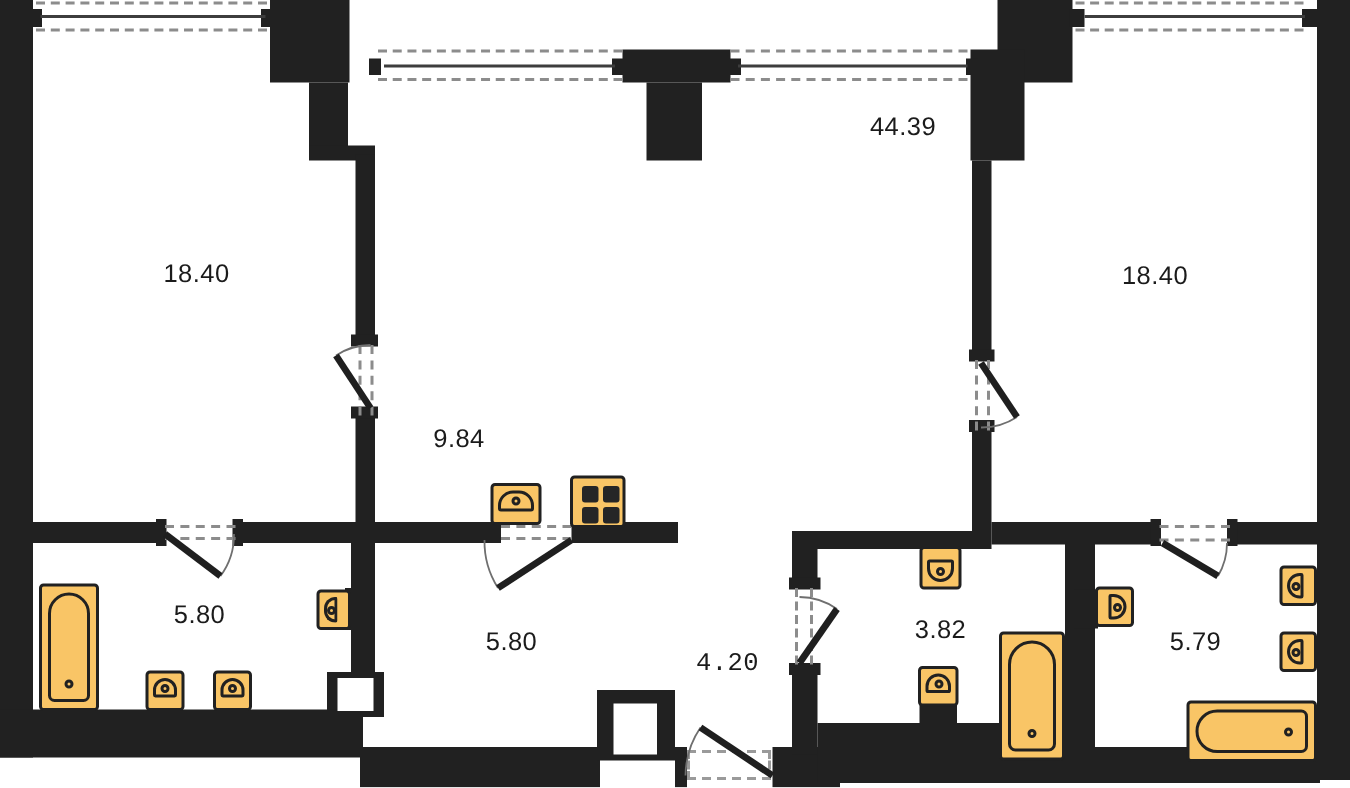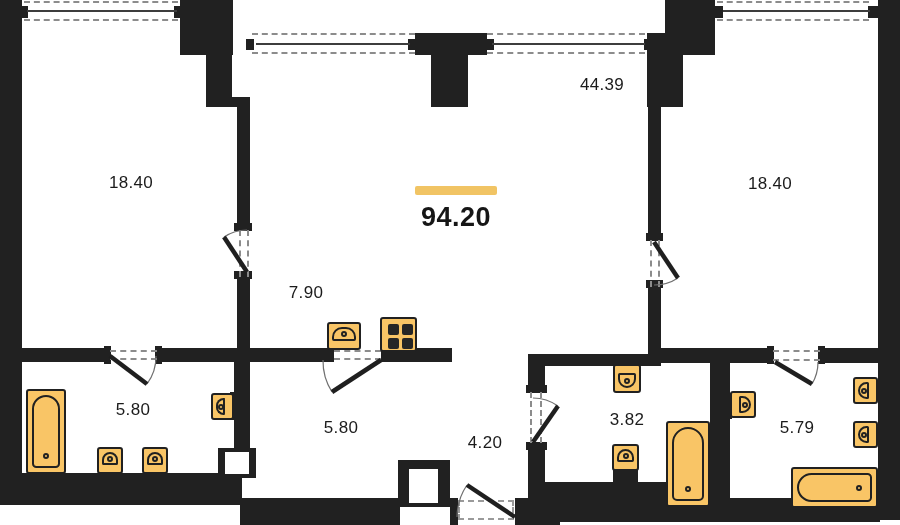--- a/index.html
+++ b/index.html
@@ -27,24 +27,20 @@
   .burner{position:absolute;width:11px;height:11px;background:#262626;border-radius:2px;}
   svg.doors{position:absolute;left:0;top:0;z-index:25;pointer-events:none;}
   svg.doors .leaf{stroke:#1f1f1f;stroke-width:4.5;}
   svg.doors .arc{stroke:#6f6f6f;stroke-width:1.2;fill:none;}
 </style>
 </head>
 <body>
 
 <div class="plan">
 
-  <div class="total">
-    <div class="total-bar"></div>
-    <div class="total-num">94.20</div>
-  </div>
 
   <svg class="doors" width="900" height="525">
     <g>
       <path class="arc" d="M224,237 A42,42 0 0 1 247,230"></path>
       <line class="leaf" x1="247" y1="272" x2="224" y2="237"></line>
     </g>
     <g>
       <path class="arc" d="M678,278 A43,43 0 0 1 654,285"></path>
       <line class="leaf" x1="654" y1="242" x2="678" y2="278"></line>
     </g>
@@ -211,19 +207,19 @@
       </div>
     </div>
     <div class="fx" style="left: 853px; top: 421px; width: 25px; height: 27px;">
       <div class="inner" style="inset: 3px 7px 3px 3px; border-radius: 11px 2px 2px 11px;">
         <div class="dot" style="left: 50%; top: 50%; margin: -3px 0px 0px -3px;"></div>
       </div>
     </div>
     <div class="lbl" style="left: 131px; top: 183px;">18.40</div>
     <div class="lbl" style="left: 602px; top: 85px;">44.39</div>
     <div class="lbl" style="left: 770px; top: 184px;">18.40</div>
-    <div class="lbl" style="left: 306px; top: 293px;">7.90</div>
+    <div class="lbl" style="left: 306px; top: 293px;">9.84</div>
     <div class="lbl" style="left: 133px; top: 410px;">5.80</div>
     <div class="lbl" style="left: 341px; top: 428px;">5.80</div>
-    <div class="lbl" style="left: 485px; top: 443px;">4.20</div>
+    <div class="lbl" style="left: 485px; top: 443px; font-family: Liberation Mono, monospace;">4.20</div>
     <div class="lbl" style="left: 627px; top: 420px;">3.82</div>
     <div class="lbl" style="left: 797px; top: 428px;">5.79</div>
   </div>
 
 </body></html>

